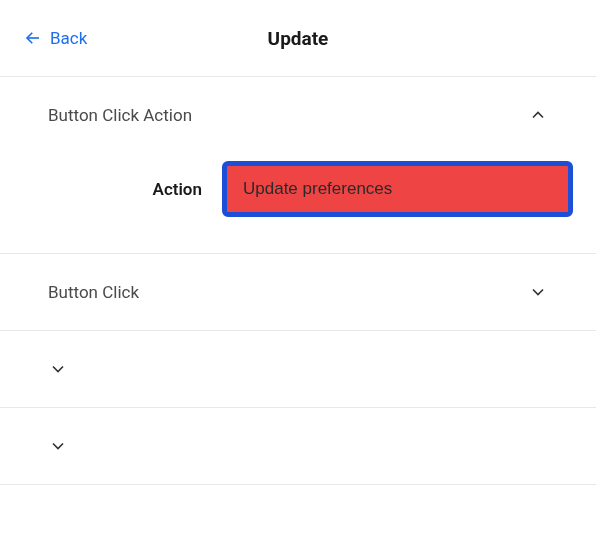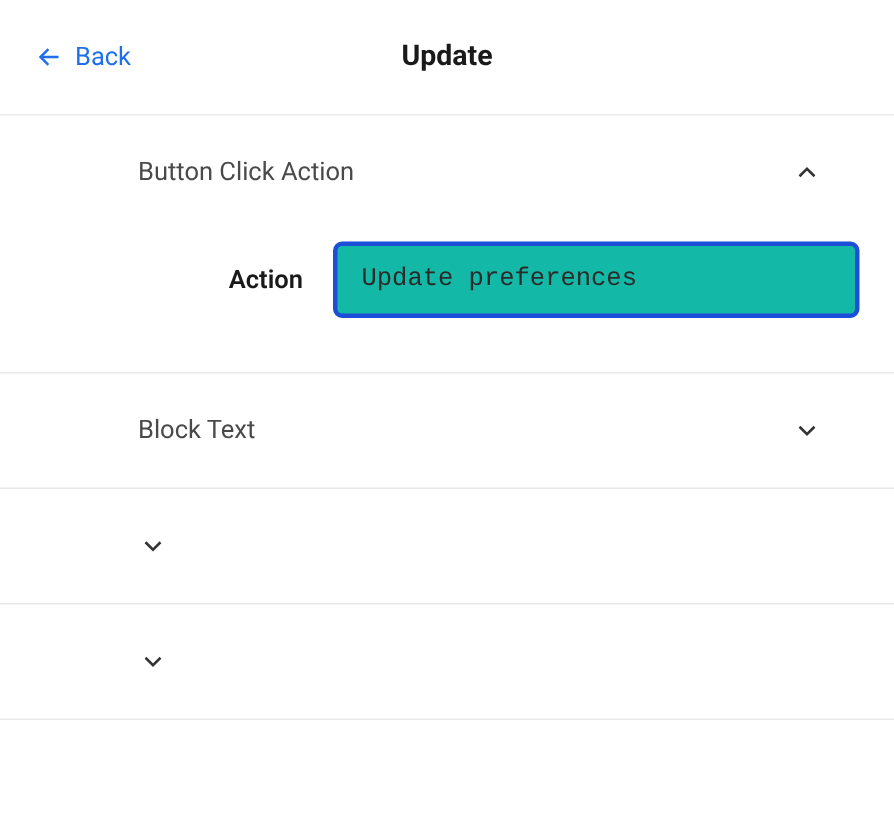--- a/index.html
+++ b/index.html
@@ -9,21 +9,21 @@
     }
     body {
       font-family: -apple-system, BlinkMacSystemFont, "Segoe UI", Roboto, Helvetica, Arial, sans-serif;
       background: #ffffff;
       width: 596px;
       height: 560px;
       color: #333;
     }
     .header {
       display: flex;
-      align-items: flex-end;
+      align-items: center;
       padding: 28px 24px 28px 24px;
       position: relative;
       border-bottom: 1px solid #e8e8e8;
     }
     .back-button {
       display: flex;
       align-items: center;
       gap: 8px;
       color: #1f6feb;
       font-size: 17px;
@@ -49,21 +49,20 @@
     }
     .section {
       border-bottom: 1px solid #e8e8e8;
     }
     .section-header {
       display: flex;
       align-items: center;
       justify-content: space-between;
       padding: 28px 48px;
       cursor: pointer;
-      margin-left: 44px;
     }
     .section-title {
       font-size: 17px;
       color: #4a4a4a;
       font-weight: 400;
     }
     .chevron {
       width: 20px;
       height: 20px;
       stroke: #333;
@@ -79,26 +78,26 @@
     .field-label {
       font-size: 17px;
       font-weight: 600;
       color: #1a1a1a;
       text-align: right;
       min-width: 170px;
     }
     .select-input {
       flex: 1;
       padding: 13px 16px;
-      border: 3px solid #1d4ed8;
+      border: 5px solid #1d4ed8;
       border-radius: 6px;
-      background: #14b8a6;
+      background: #ef4444;
       font-size: 17px;
       color: #2a2a2a;
-      font-family: Liberation Mono, monospace;
+      font-family: Liberation Sans, sans-serif;
       text-align: left;
       appearance: none;
       cursor: pointer;
     }
   </style>
 </head>
 <body>
 
 <div class="header">
   <button class="back-button">
@@ -119,21 +118,21 @@
     </svg>
   </div>
   <div class="section-body">
     <div class="field-label">Action</div>
     <button class="select-input">Update preferences</button>
   </div>
 </div>
 
 <div class="section">
   <div class="section-header">
-    <span class="section-title">Block Text</span>
+    <span class="section-title">Button Click</span>
     <svg class="chevron" viewBox="0 0 24 24">
       <polyline points="6 9 12 15 18 9"></polyline>
     </svg>
   </div>
 </div>
 
 <div class="section">
   <div class="section-header">
     <svg class="chevron" viewBox="0 0 24 24">
       <polyline points="6 9 12 15 18 9"></polyline>

